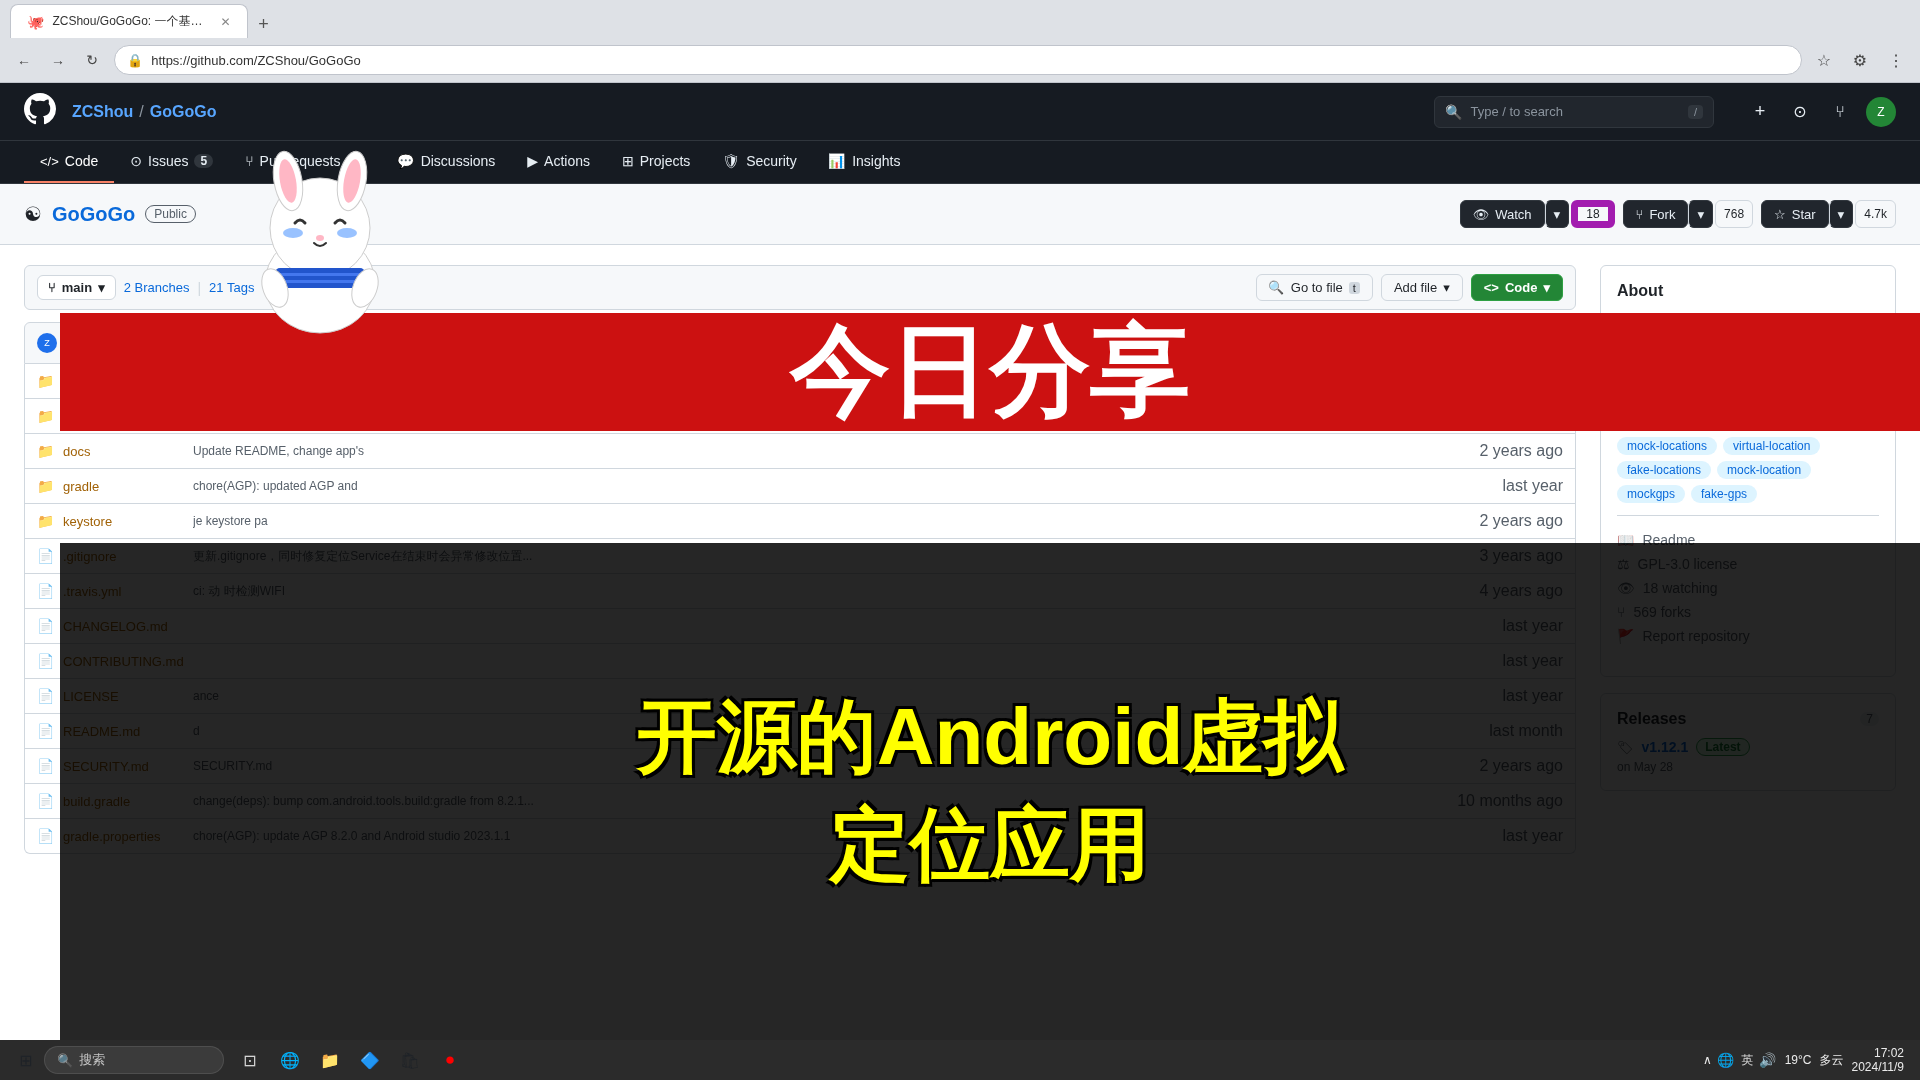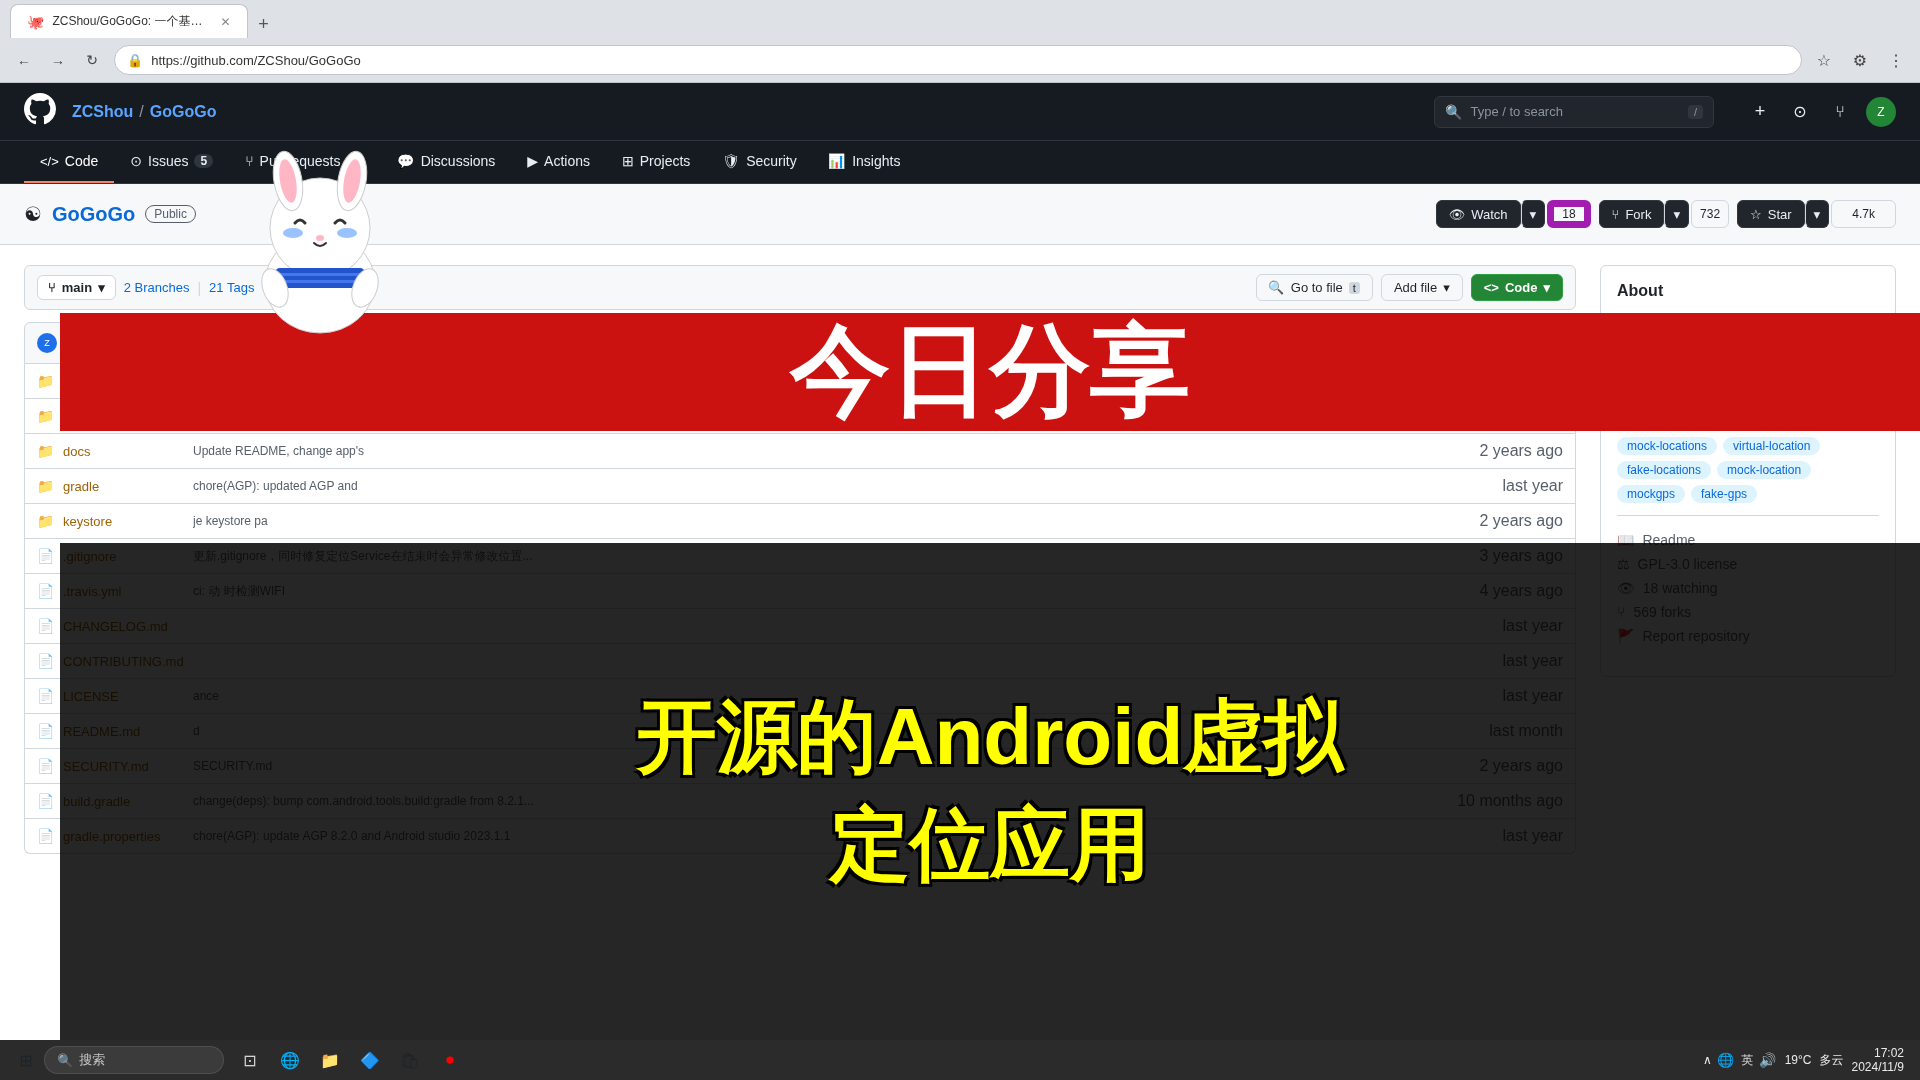--- a/index.html
+++ b/index.html
@@ -218,30 +218,30 @@
       <button class="repo-btn-arrow" style="border-left:1px solid #d0d7de;">▾</button>
       <span class="repo-btn-count" style="display:flex; align-items:center; padding:0 8px; background:#f6f8fa; border:7px solid #a21caf; border-radius:6px; margin-left:2px;">18</span>
     </div>
 
     <div style="display:flex;">
       <button class="repo-btn">
         <span>⑂</span>
         <span>Fork</span>
       </button>
       <button class="repo-btn-arrow" style="border-left:1px solid #d0d7de;">▾</button>
-      <span class="repo-btn-count" style="display:flex; align-items:center; padding:0 8px; background:#f6f8fa; border:1px solid #d0d7de; border-radius:6px; margin-left:2px;">732</span>
+      <span class="repo-btn-count" style="display:flex; align-items:center; padding:0 8px; background:#f6f8fa; border:1px solid #d0d7de; border-radius:6px; margin-left:2px;">768</span>
     </div>
 
     <div style="display:flex;">
       <button class="repo-btn">
         <span>☆</span>
         <span>Star</span>
       </button>
       <button class="repo-btn-arrow" style="border-left:1px solid #d0d7de;">▾</button>
-      <span class="repo-btn-count" style="display:flex; align-items:center; padding:0 20px; background:#f6f8fa; border:1px solid #d0d7de; border-radius:6px; margin-left:2px;">4.7k</span>
+      <span class="repo-btn-count" style="display:flex; align-items:center; padding:0 8px; background:#f6f8fa; border:1px solid #d0d7de; border-radius:6px; margin-left:2px;">4.7k</span>
     </div>
   </div>
 </div>
 
 <div class="gh-content">
 
   <div class="file-browser">
 
     <div class="branch-bar">
       <div class="branch-selector">
@@ -408,20 +408,32 @@
           <span>⑂</span>
           <span>569 forks</span>
         </div>
         <div class="stat-item">
           <span>🚩</span>
           <span>Report repository</span>
         </div>
       </div>
     </div>
 
+    <div class="releases-section">
+      <div class="releases-header">
+        <span class="releases-title">Releases</span>
+        <span class="releases-count">7</span>
+      </div>
+      <div class="release-item">
+        <span class="release-tag">🏷</span>
+        <span class="release-version">v1.12.1</span>
+        <span class="latest-badge">Latest</span>
+      </div>
+      <div class="release-date">on May 28</div>
+    </div>
   </div>
 </div>
 
 <div class="overlay">
 
   <div class="overlay-mascot">
     <svg width="200" height="220" viewBox="0 0 200 220">
 
       <ellipse cx="100" cy="150" rx="55" ry="50" fill="white" stroke="#ccc" stroke-width="1"></ellipse>
 

